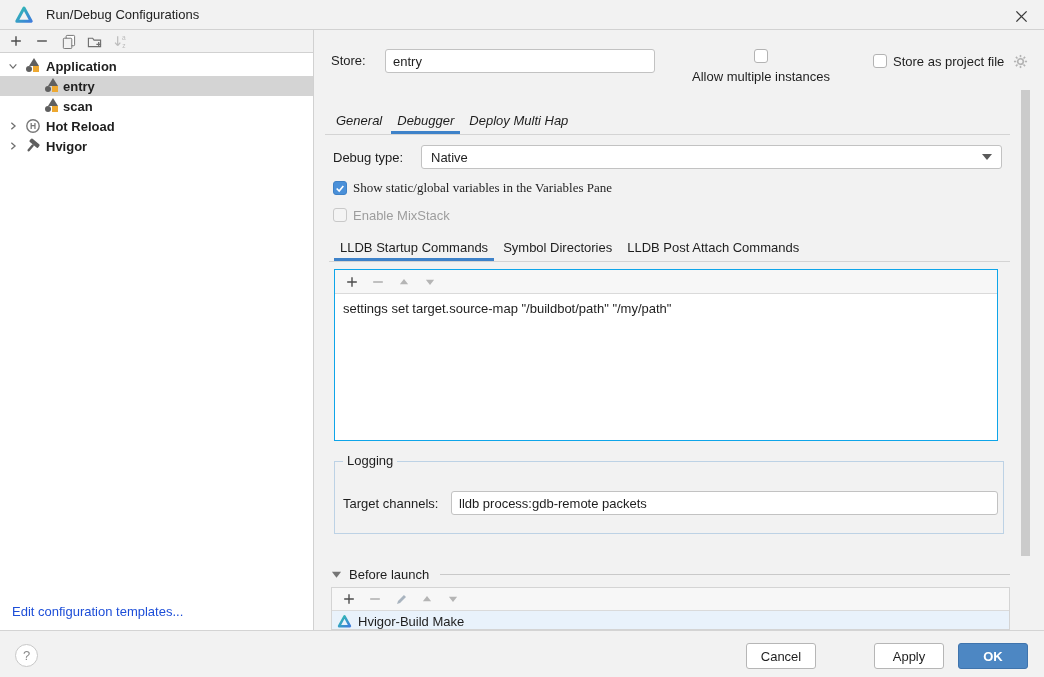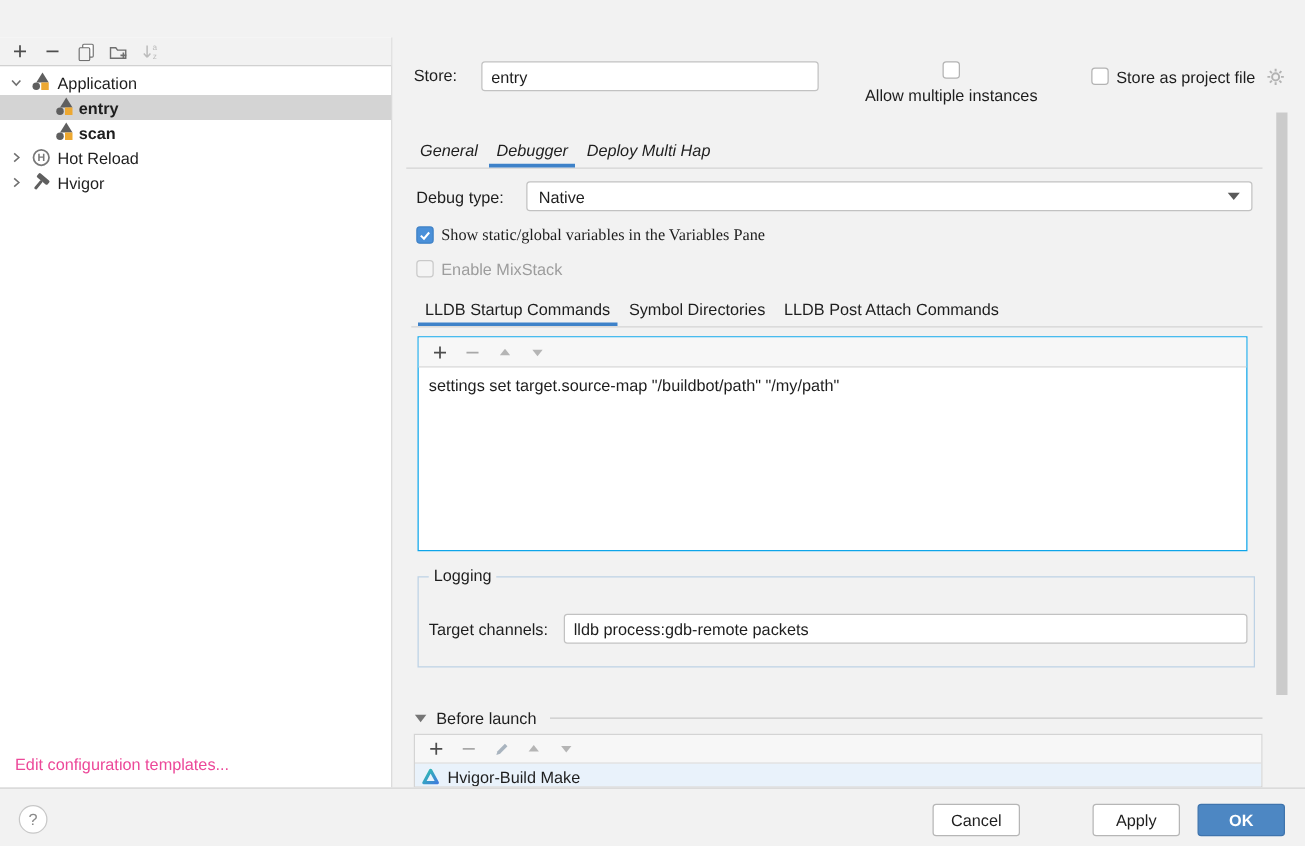--- a/index.html
+++ b/index.html
@@ -17,31 +17,31 @@
     display:flex; align-items:center; justify-content:center; cursor:pointer; }
   
   .sidebar { position:absolute; left:0; top:30px; width:314px; height:600px;
     background:#fff; border-right:1px solid #d1d1d1; }
   .sb-toolbar { height:23px; background:#f2f2f2; border-bottom:1px solid #d1d1d1;
     display:flex; align-items:center; gap:10px; padding-left:8px; }
   .tbtn { width:16px; height:16px; display:flex; align-items:center; justify-content:center; cursor:pointer; }
   .tree { padding-top:3px; }
   .tree-row { height:20px; display:flex; align-items:center; cursor:pointer; }
   .tree-row .chev { width:10px; height:11px; margin-left:8px; display:flex; align-items:center; }
-  .tree-row.group .label { font-weight:400; margin-left:5px; }
+  .tree-row.group .label { font-weight:700; margin-left:5px; }
   .tree-row.child { padding-left:44px; }
   .tree-row.child .label { font-weight:700; margin-left:3px; }
   .tree-row.selected { background:#d4d4d4; }
   .cfg-icon { position:relative; width:16px; height:16px; flex:0 0 16px; }
   .cfg-icon .tri { position:absolute; left:4px; top:0; width:0; height:0;
     border-left:5px solid transparent; border-right:5px solid transparent; border-bottom:8px solid #5f5f5f; }
   .cfg-icon .cir { position:absolute; left:1px; bottom:2px; width:6px; height:6px; border-radius:50%; background:#5f5f5f; }
   .cfg-icon .sq  { position:absolute; right:2px; bottom:2px; width:6px; height:6px; background:#eda831; }
   .gicon { width:16px; height:16px; margin-left:7px; flex:0 0 16px; }
-  .edit-link { position:absolute; left:12px; top:574px; color:#ec4899; cursor:pointer; }
+  .edit-link { position:absolute; left:12px; top:574px; color:#1d4ed8; cursor:pointer; }
   
   .main { position:absolute; left:314px; top:30px; width:730px; height:600px; background:#f2f2f2; }
   .lbl { position:absolute; line-height:20px; }
   .text-input { position:absolute; height:24px; border:1px solid #c2c2c2; border-radius:3px;
     background:#fff; font:13px "Liberation Sans", sans-serif; color:#1e1e1e; padding:0 7px; }
   .chk-inline { position:absolute; height:24px; display:flex; align-items:center; gap:6px; cursor:pointer; }
   .cb { width:14px; height:14px; border-radius:3px; flex:0 0 14px;
     display:flex; align-items:center; justify-content:center; }
   .cb.unchecked { background:#fff; border:1px solid #b3b3b3; }
   .cb.checked { background:#4a90d9; border:1px solid #3f81c6; }
@@ -75,20 +75,37 @@
   .btn { position:absolute; top:12px; width:70px; height:26px; border:1px solid #b6b6b6; border-radius:3px;
     background:#fff; font:13px "Liberation Sans", sans-serif; color:#1e1e1e;
     display:flex; align-items:center; justify-content:center; cursor:pointer; }
   .btn.primary { background:#4d87c3; border-color:#3f74ad; color:#fff; font-weight:700; }
 </style>
 </head>
 <body>
 
 <div class="window">
 
+  <div class="titlebar">
+    <svg class="logo" viewBox="0 0 20 20">
+      <defs>
+          <linearGradient id="devg1" x1="0" y1="0" x2="1" y2="1">
+        <stop offset="0" stop-color="#2fc1b0"></stop>
+            <stop offset="1" stop-color="#3e7ddb"></stop>
+          </linearGradient>
+        </defs>
+      <path d="M10 3 L17.2 16.2 H2.8 Z" fill="none" stroke="url(#devg1)" stroke-width="3" stroke-linejoin="round"></path>
+    </svg>
+    <span class="title">Run/Debug Configurations</span>
+    <span class="close-btn">
+      <svg width="13" height="13" viewBox="0 0 14 14">
+          <path d="M1.5 1.5 L12.5 12.5 M12.5 1.5 L1.5 12.5" stroke="#3a3a3a" stroke-width="1.4"></path>
+        </svg>
+    </span>
+  </div>
 
   <div class="sidebar">
     <div class="sb-toolbar">
       <span class="tbtn">
         <svg width="14" height="14" viewBox="0 0 16 16">
             <path d="M8 2.5 v11 M2.5 8 h11" stroke="#4d4d4d" stroke-width="1.6"></path>
           </svg>
       </span>
       <span class="tbtn">
         <svg width="14" height="14" viewBox="0 0 16 16">

